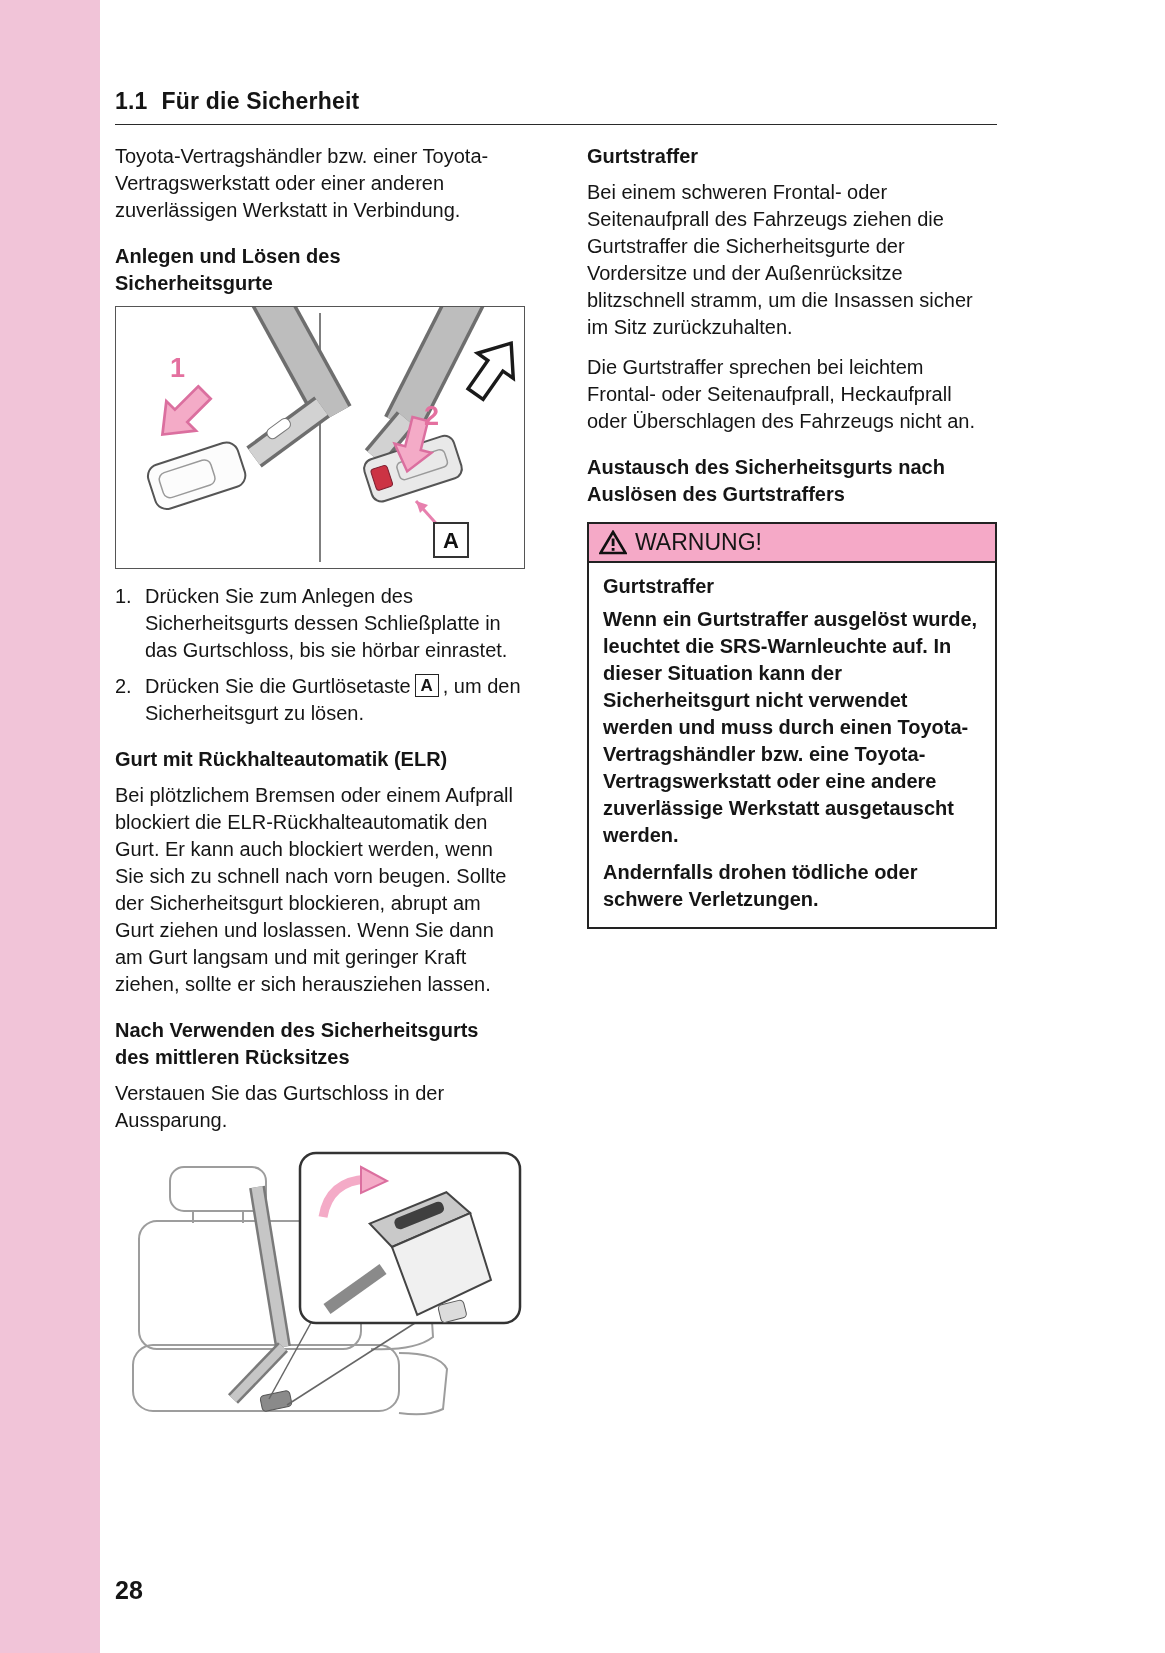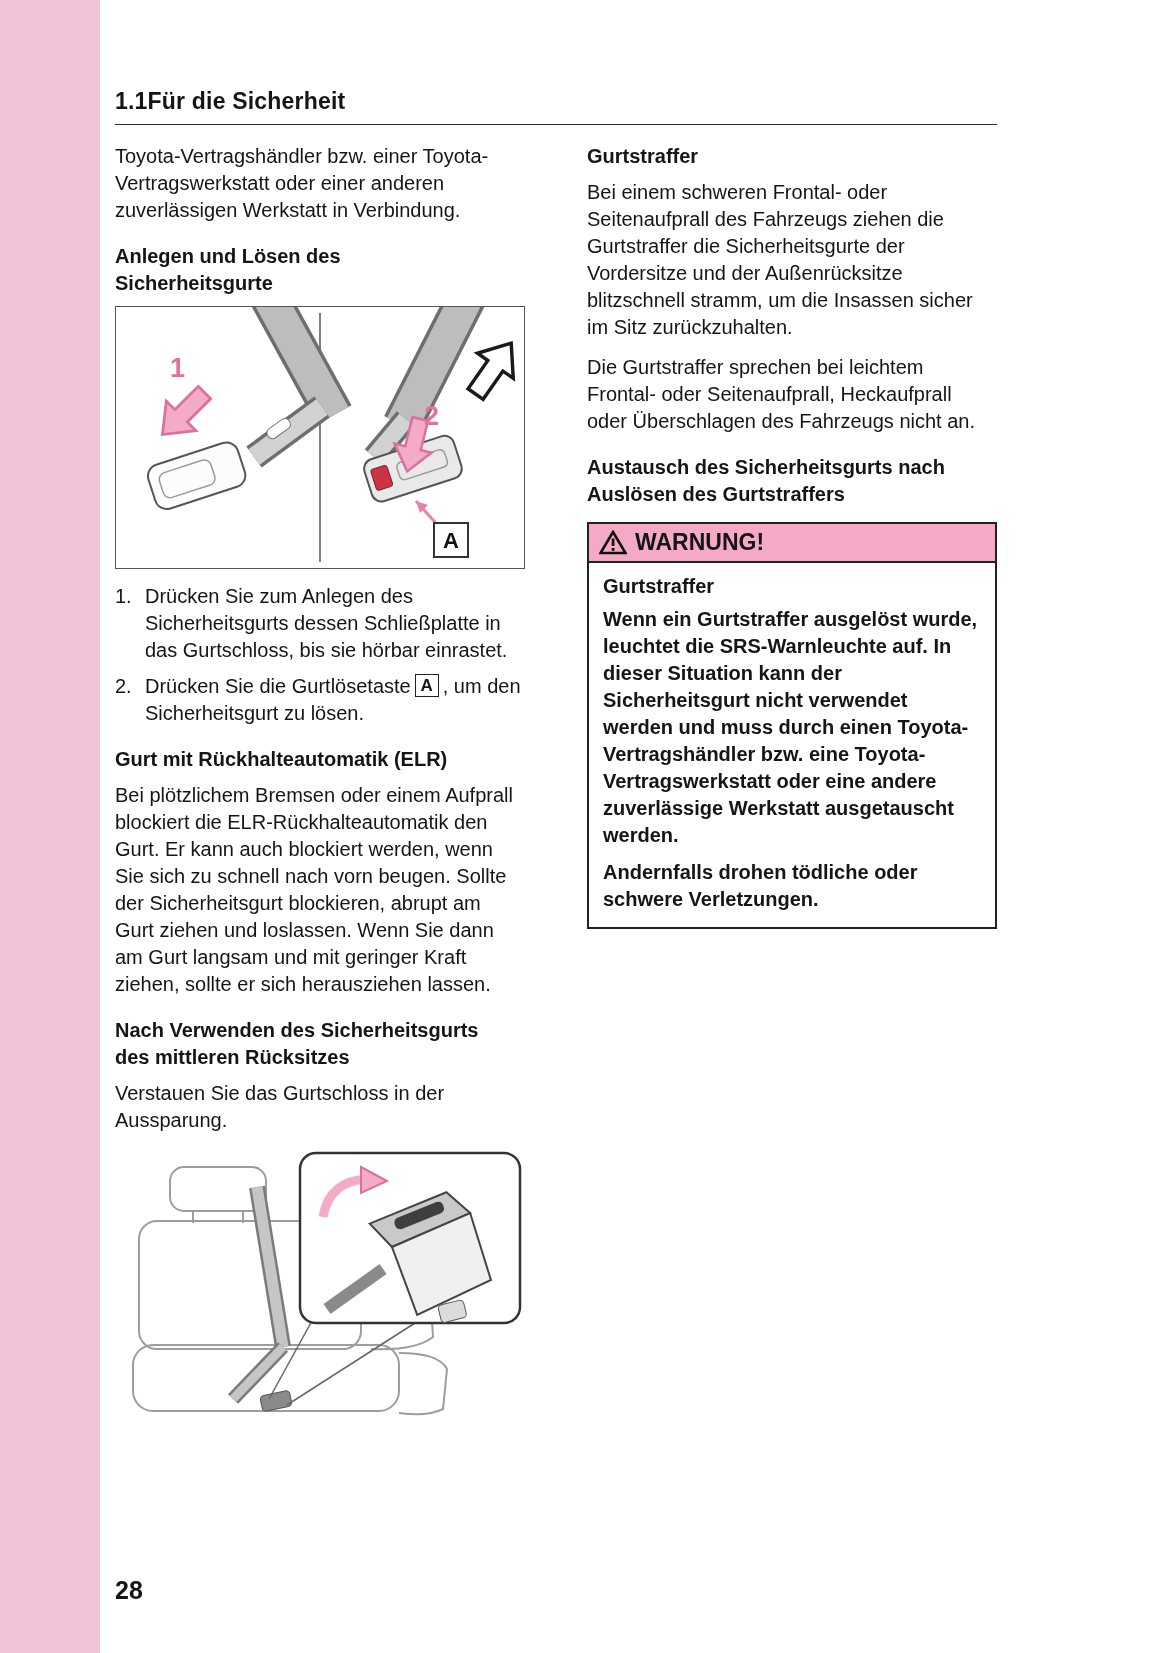--- a/index.html
+++ b/index.html
@@ -18,21 +18,21 @@
   }
   .page {
     position:absolute; left:115px; top:0;
     width:882px;
   }
   .doc-header {
     margin-top:88px;
     font-size:23px; font-weight:bold;
     letter-spacing:0.2px;
   }
-  .doc-header .hnum { }
+  .doc-header .hnum { margin-right:14px; }
   .rule {
     border-bottom:1.5px solid #2a2a2a;
     margin-top:9px;
   }
   .columns { display:flex; gap:62px; margin-top:18px; }
   .col { width:410px; font-size:20px; line-height:27px; }
   .para { margin-bottom:13px; }
   .subhead {
     font-weight:bold; font-size:20px; line-height:27px;
     margin:19px 0 9px 0;
@@ -70,21 +70,21 @@
   .warning {
     border:2px solid #222;
     margin-top:14px;
     background:#fff;
   }
   .warning-header {
     background:#f5a9c7;
     border-bottom:2px solid #222;
     padding:5px 10px;
     display:flex; align-items:center; gap:8px;
-    font-size:23px; font-weight:bold;
+    font-size:23px; font-weight:normal;
   }
   .warning-body { padding:10px 14px 14px 14px; }
   .warning-sub { font-weight:bold; margin-bottom:6px; font-size:20px; }
   .warning-body .para { margin-bottom:10px;font-weight:bold; }
   .warning-body .para:last-child { margin-bottom:0; }
 
   .page-number {
     position:absolute; left:115px; top:1576px;
     font-weight:bold; font-size:25px;
   }

